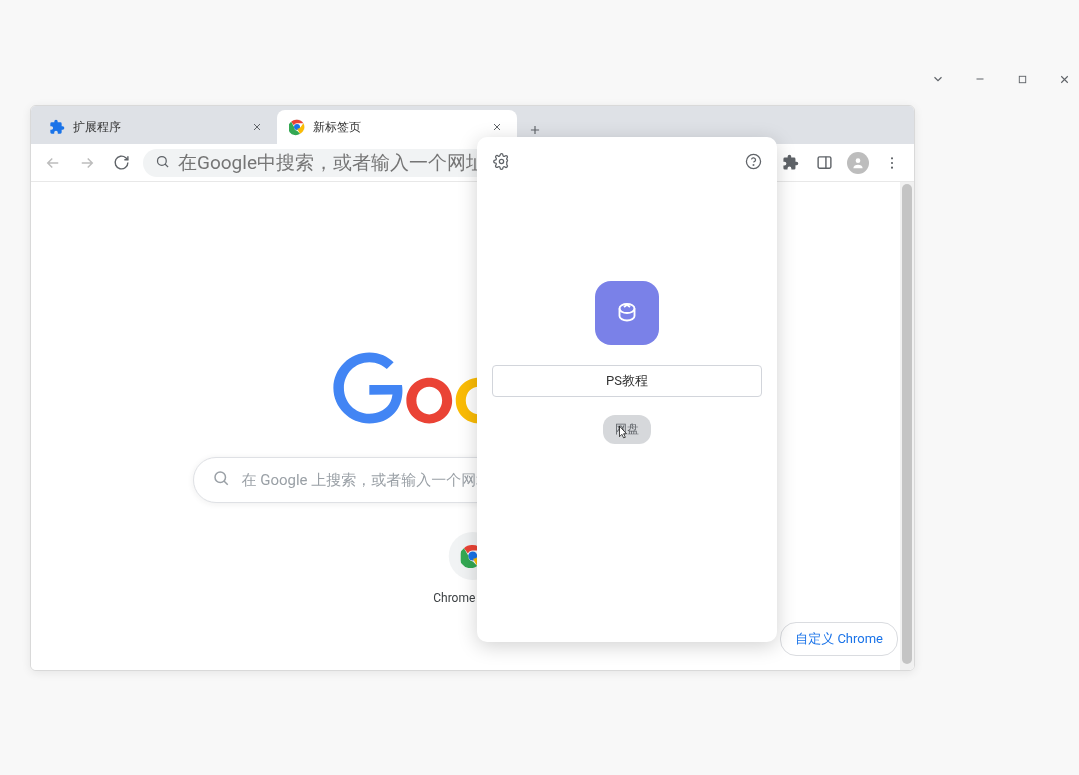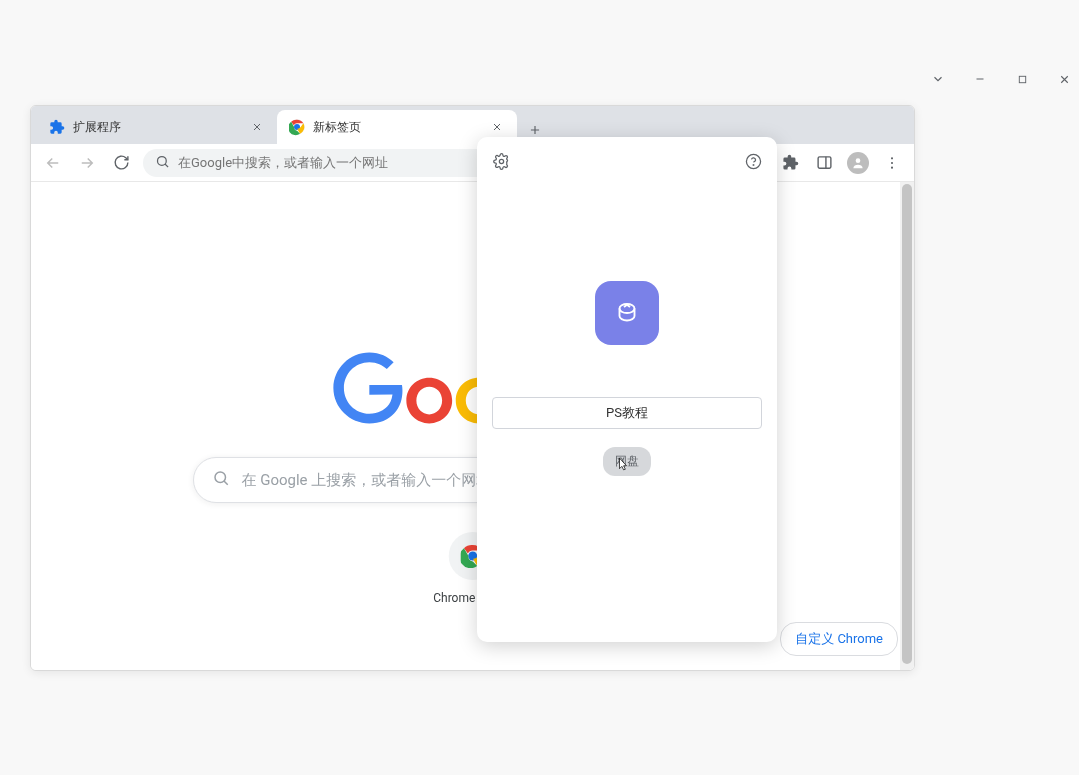--- a/index.html
+++ b/index.html
@@ -55,21 +55,21 @@
 .nav-btn { width: 24px; height: 24px; display: flex; align-items: center; justify-content: center; color: #bdbdbd; cursor: pointer; }
 .nav-btn.enabled { color: #5f6368; }
 .omnibox {
   flex: 1; height: 28px;
   background: #f1f3f4;
   border-radius: 14px;
   display: flex; align-items: center;
   gap: 8px; padding: 0 12px;
   color: #5f6368; font-size: 13px;
 }
-.omnibox input { flex: 1; border: none; background: transparent; outline: none; font-size: 13px; color: #5f6368; }
+.omnibox input { flex: 1; border: none; background: transparent; outline: none; font-size: 19px; color: #5f6368; }
 .omnibox-right { display: flex; gap: 12px; }
 .toolbar-right { display: flex; align-items: center; gap: 10px; }
 .toolbar-icon { width: 24px; height: 24px; display: flex; align-items: center; justify-content: center; color: #5f6368; cursor: pointer; border-radius: 50%; }
 .toolbar-icon.ext-active { background: #e2e4fb; color: #6a70d6; }
 .avatar { width: 22px; height: 22px; border-radius: 50%; background: #bdbdbd; display: flex; align-items: center; justify-content: center; }
 
 .content { flex: 1; position: relative; background: #fff; overflow: hidden; }
 
 .google-logo {
   position: absolute; left: 50%; top: 170px; transform: translateX(-50%);
@@ -125,21 +125,21 @@
 }
 .popup-top { width: 100%; display: flex; justify-content: space-between; }
 .popup-top .icon-btn { width: 20px; height: 20px; color: #5f6368; cursor: pointer; display: flex; align-items: center; justify-content: center; }
 .popup-logo {
   margin-top: 110px;
   width: 64px; height: 64px; border-radius: 16px;
   background: #7a81e8;
   display: flex; align-items: center; justify-content: center;
 }
 .popup-input {
-  margin-top: 52px;
+  margin-top: 20px;
   width: 270px; height: 32px;
   border: 1px solid #d2d5db; border-radius: 4px;
   background: #fff;
   display: flex; align-items: center; justify-content: center;
   font-size: 13px; color: #333;
 }
 .popup-link {
   margin-top: 18px;
   padding: 6px 12px;
   background: #d6d8db; border-radius: 12px;

